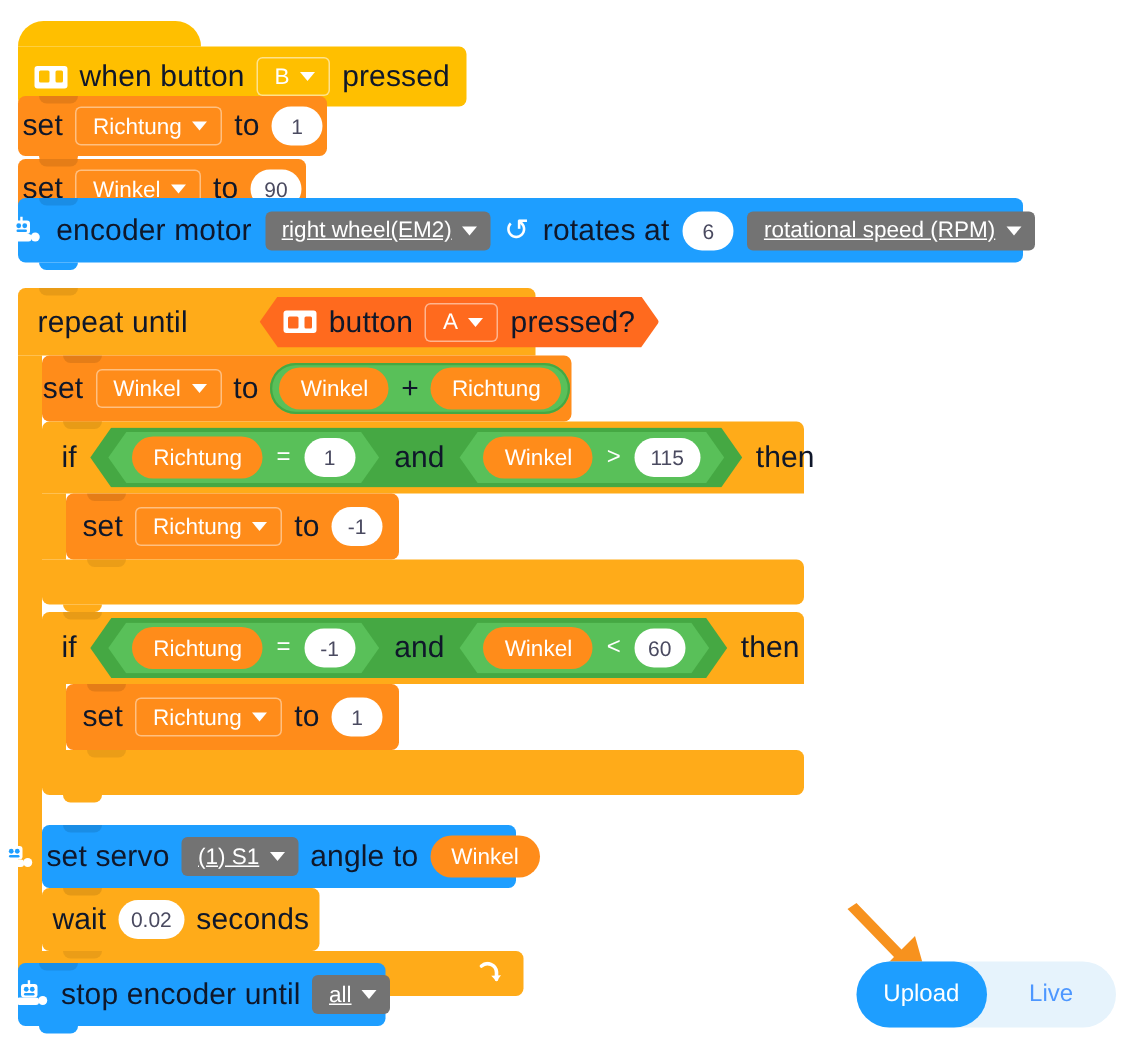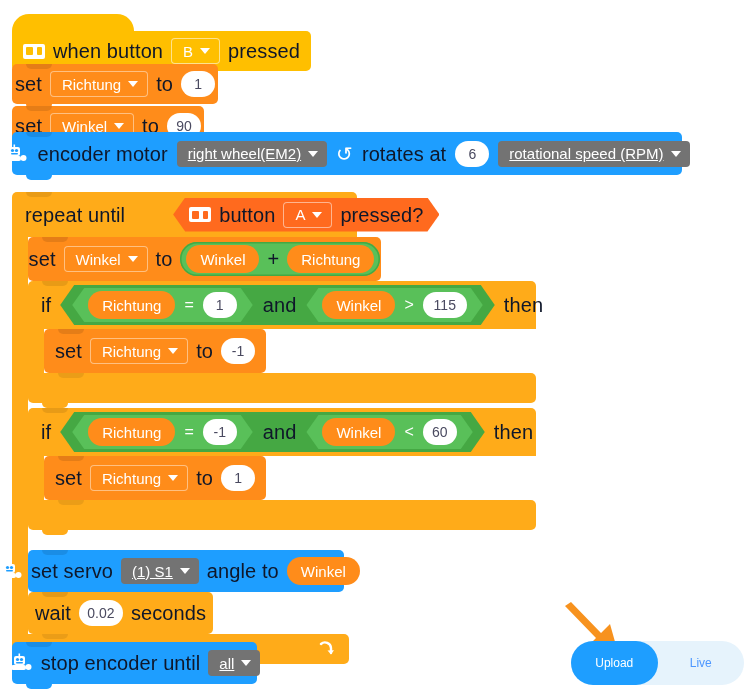--- a/index.html
+++ b/index.html
@@ -257,21 +257,21 @@
     border-radius: 22px;
     background: #e6f3fc;
     display: flex;
     align-items: center;
   }
   .mode-btn {
     flex: 1;
     height: 44px;
     border-radius: 22px;
     display: flex; align-items: center; justify-content: center;
-    font-size: 12px;
+    font-size: 16px;
     color: #4d97ff;
   }
   .mode-btn.active {
     background: #1e9eff;
     color: #ffffff;
   }
 
   .arrow-svg { position: absolute; left: 559px; top: 596px; }
 
   .deg { color:#fff; font-size: 13px; }

